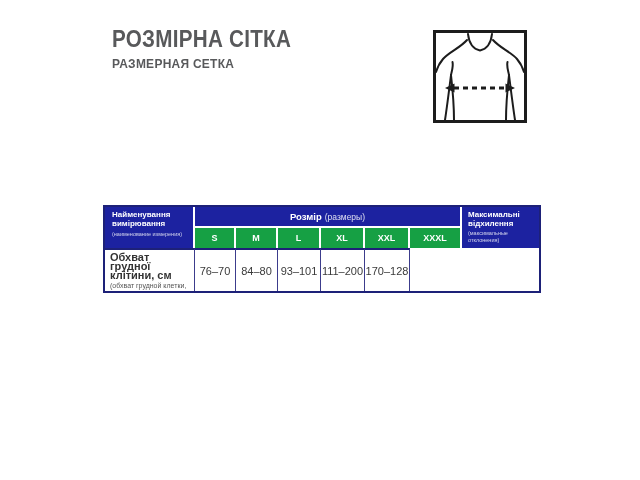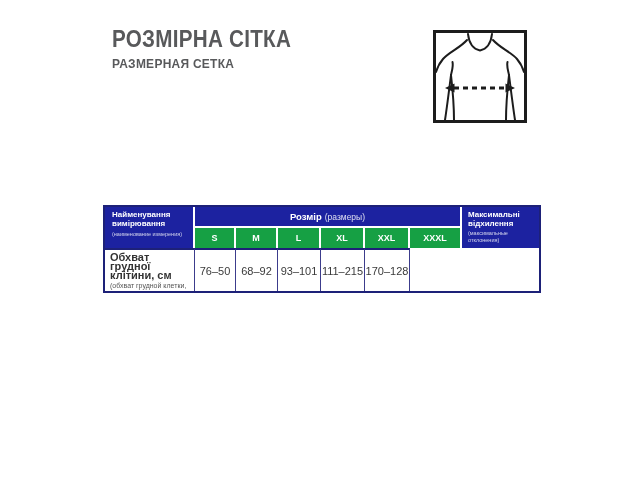--- a/index.html
+++ b/index.html
@@ -146,21 +146,21 @@
     <div class="cell green h-size">M</div>
     <div class="cell green h-size">L</div>
     <div class="cell green h-size">XL</div>
     <div class="cell green h-size">XXL</div>
     <div class="cell green h-size">XXXL</div>
 
     <div class="cell body-cell b-name">
       <div class="b">Обхват грудної клітини, см</div>
       <div class="s">(обхват грудной клетки, см)</div>
     </div>
-    <div class="cell body-cell">76–50</div>
-    <div class="cell body-cell">68–92</div>
+    <div class="cell body-cell">76–70</div>
+    <div class="cell body-cell">84–80</div>
     <div class="cell body-cell">93–101</div>
-    <div class="cell body-cell">111–215</div>
+    <div class="cell body-cell">111–200</div>
     <div class="cell body-cell">170–128</div>
 
   </div>
 
 </div>
 
 </body></html>

